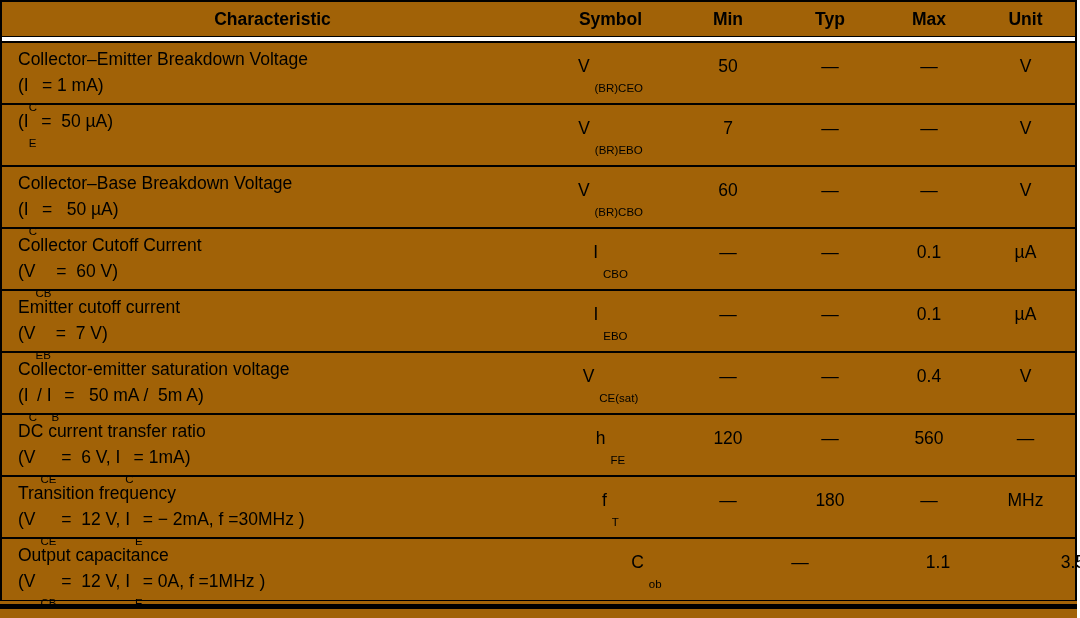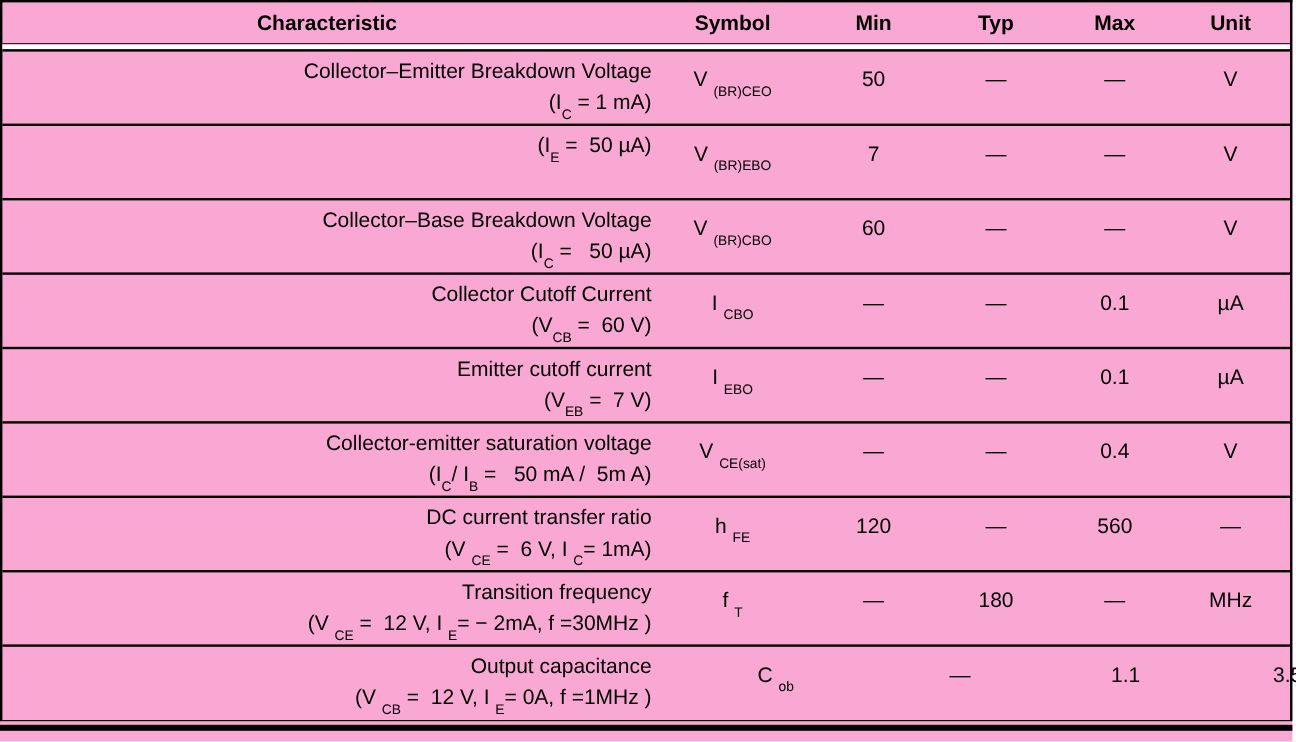--- a/index.html
+++ b/index.html
@@ -2,21 +2,21 @@
 <html><head>
 <meta charset="utf-8">
 <style>
   html, body { margin: 0; padding: 0; background: #ffffff; }
   .page {
     width: 1077px;
     height: 618px;
     box-sizing: border-box;
     font-family: "Liberation Sans", sans-serif;
     color: #000;
-    background: #f9a8d4;
+    background: #a16207;
     position: relative;
   }
   .table-frame {
     box-sizing: border-box;
     border-left: 2px solid #000;
     border-right: 2px solid #000;
     border-top: 2px solid #000;
     width: 1077px;
   }
   .grid-cols {
@@ -33,26 +33,26 @@
   .header-rule-thin { height: 0; border-top: 1.5px solid #000; }
   .header-rule-gap { height: 4px; background: #fff; }
   .header-rule-thick { height: 0; border-top: 2.5px solid #000; }
   .trow {
     height: 62px;
     box-sizing: border-box;
     border-bottom: 2px solid #000;
     font-size: 17.5px;
   }
   .trow:last-child { border-bottom: 1.5px solid #000; gap: 36px; }
-  .char-cell { padding: 3px 0 0 16px; text-align: right; }
+  .char-cell { padding: 3px 0 0 16px; text-align: left; }
   .char-name { line-height: 26px; white-space: pre; }
   .char-cond { line-height: 27px; white-space: pre; }
   .val-cell { text-align: center; padding-top: 13px; }
   .symbol-cell { text-align: center; padding-top: 13px; white-space: pre; }
-  .sub { font-size: 11.5px; position: relative; top: 8px; }
+  .sub { font-size: 11.5px; position: relative; top: 20px; }
   .bottom-gap { height: 3px; }
   .bottom-bar { height: 5px; background: #000; width: 1077px; }
 </style>
 </head>
 <body>
 
 <div class="page">
   <div class="table-frame">
 
     <div class="thead grid-cols">

